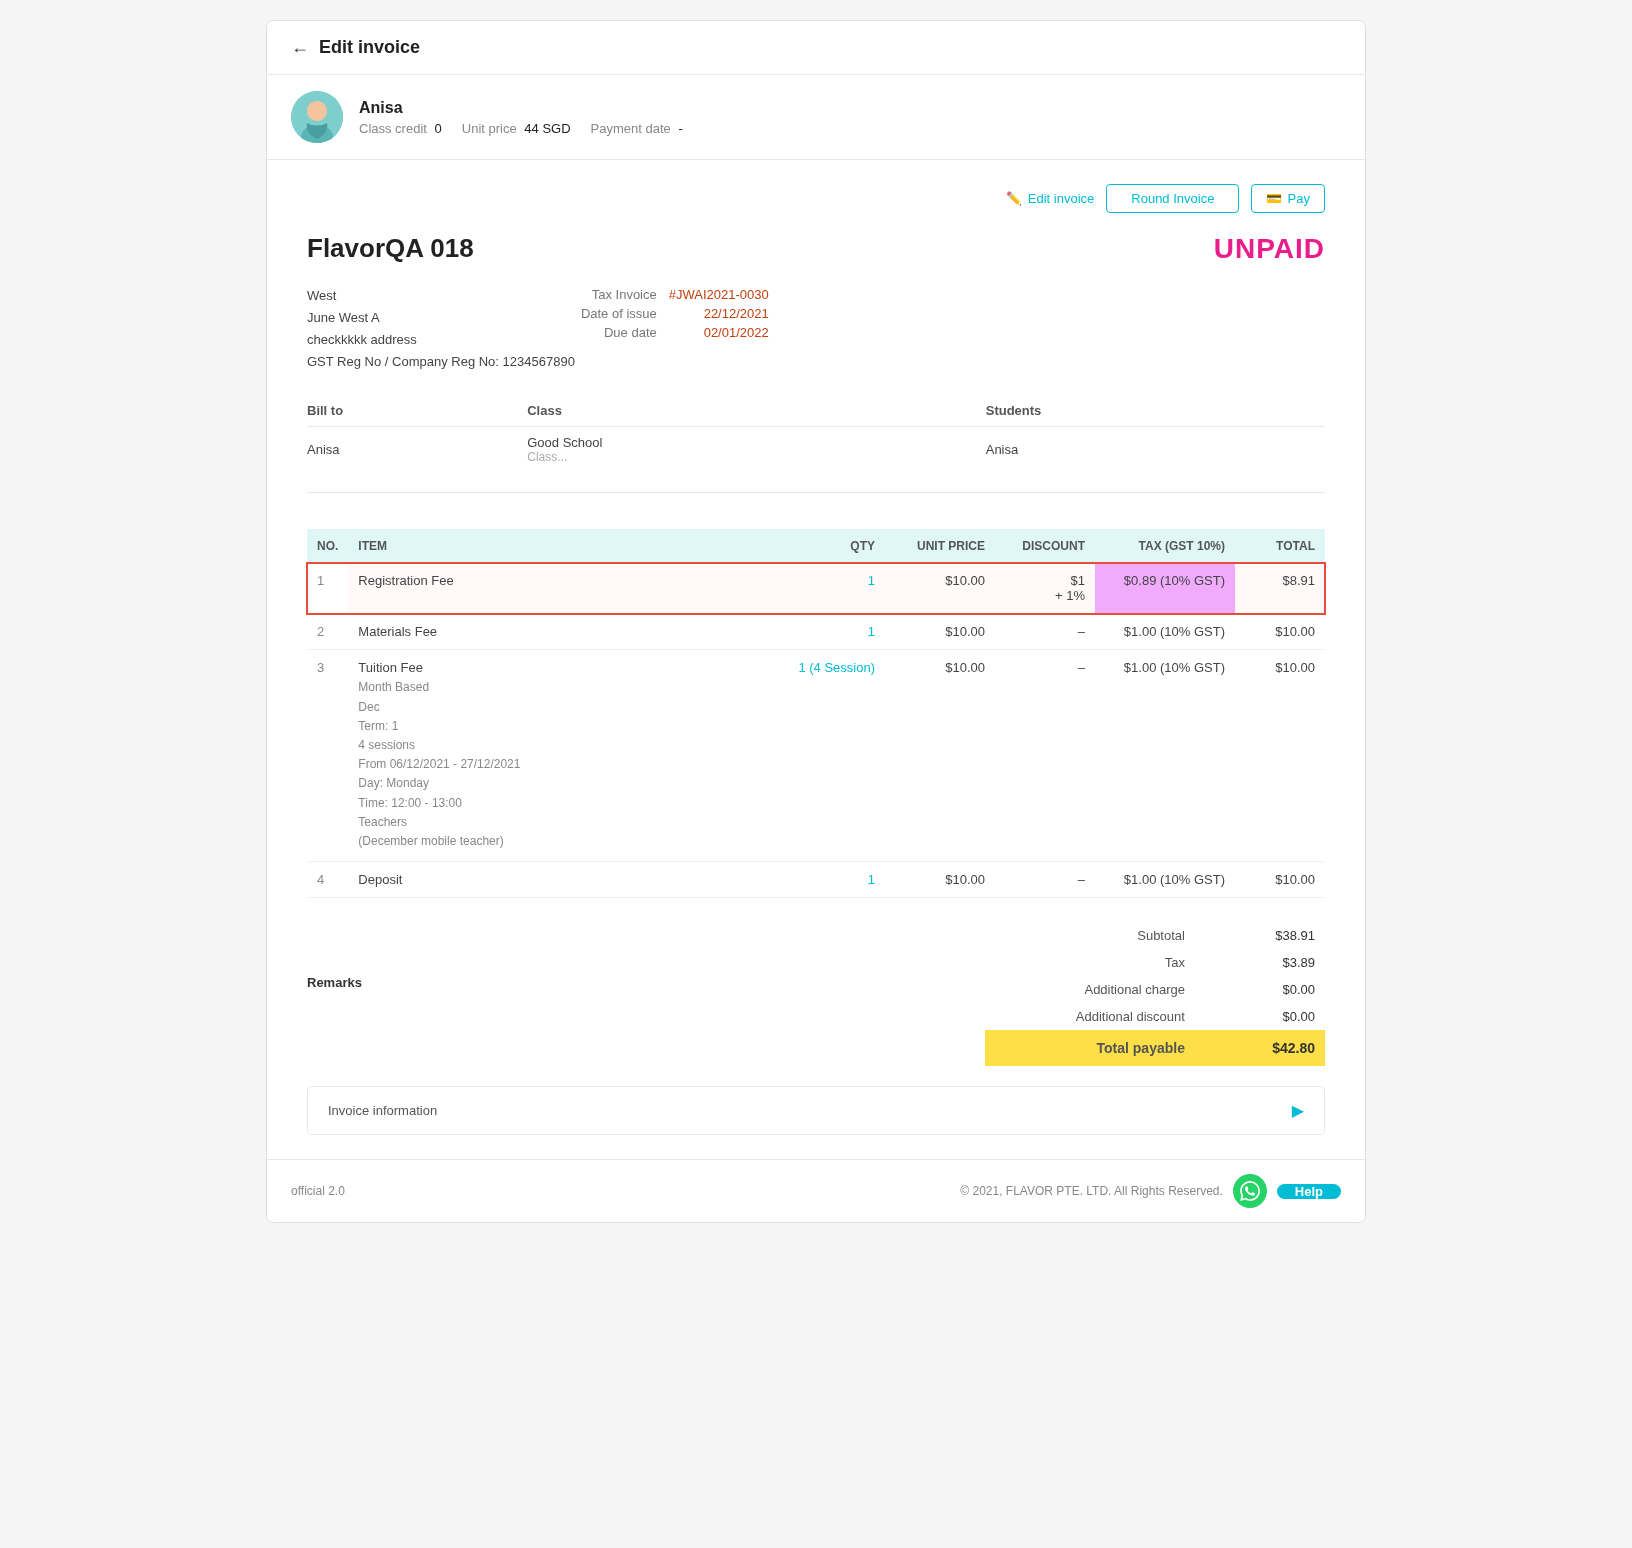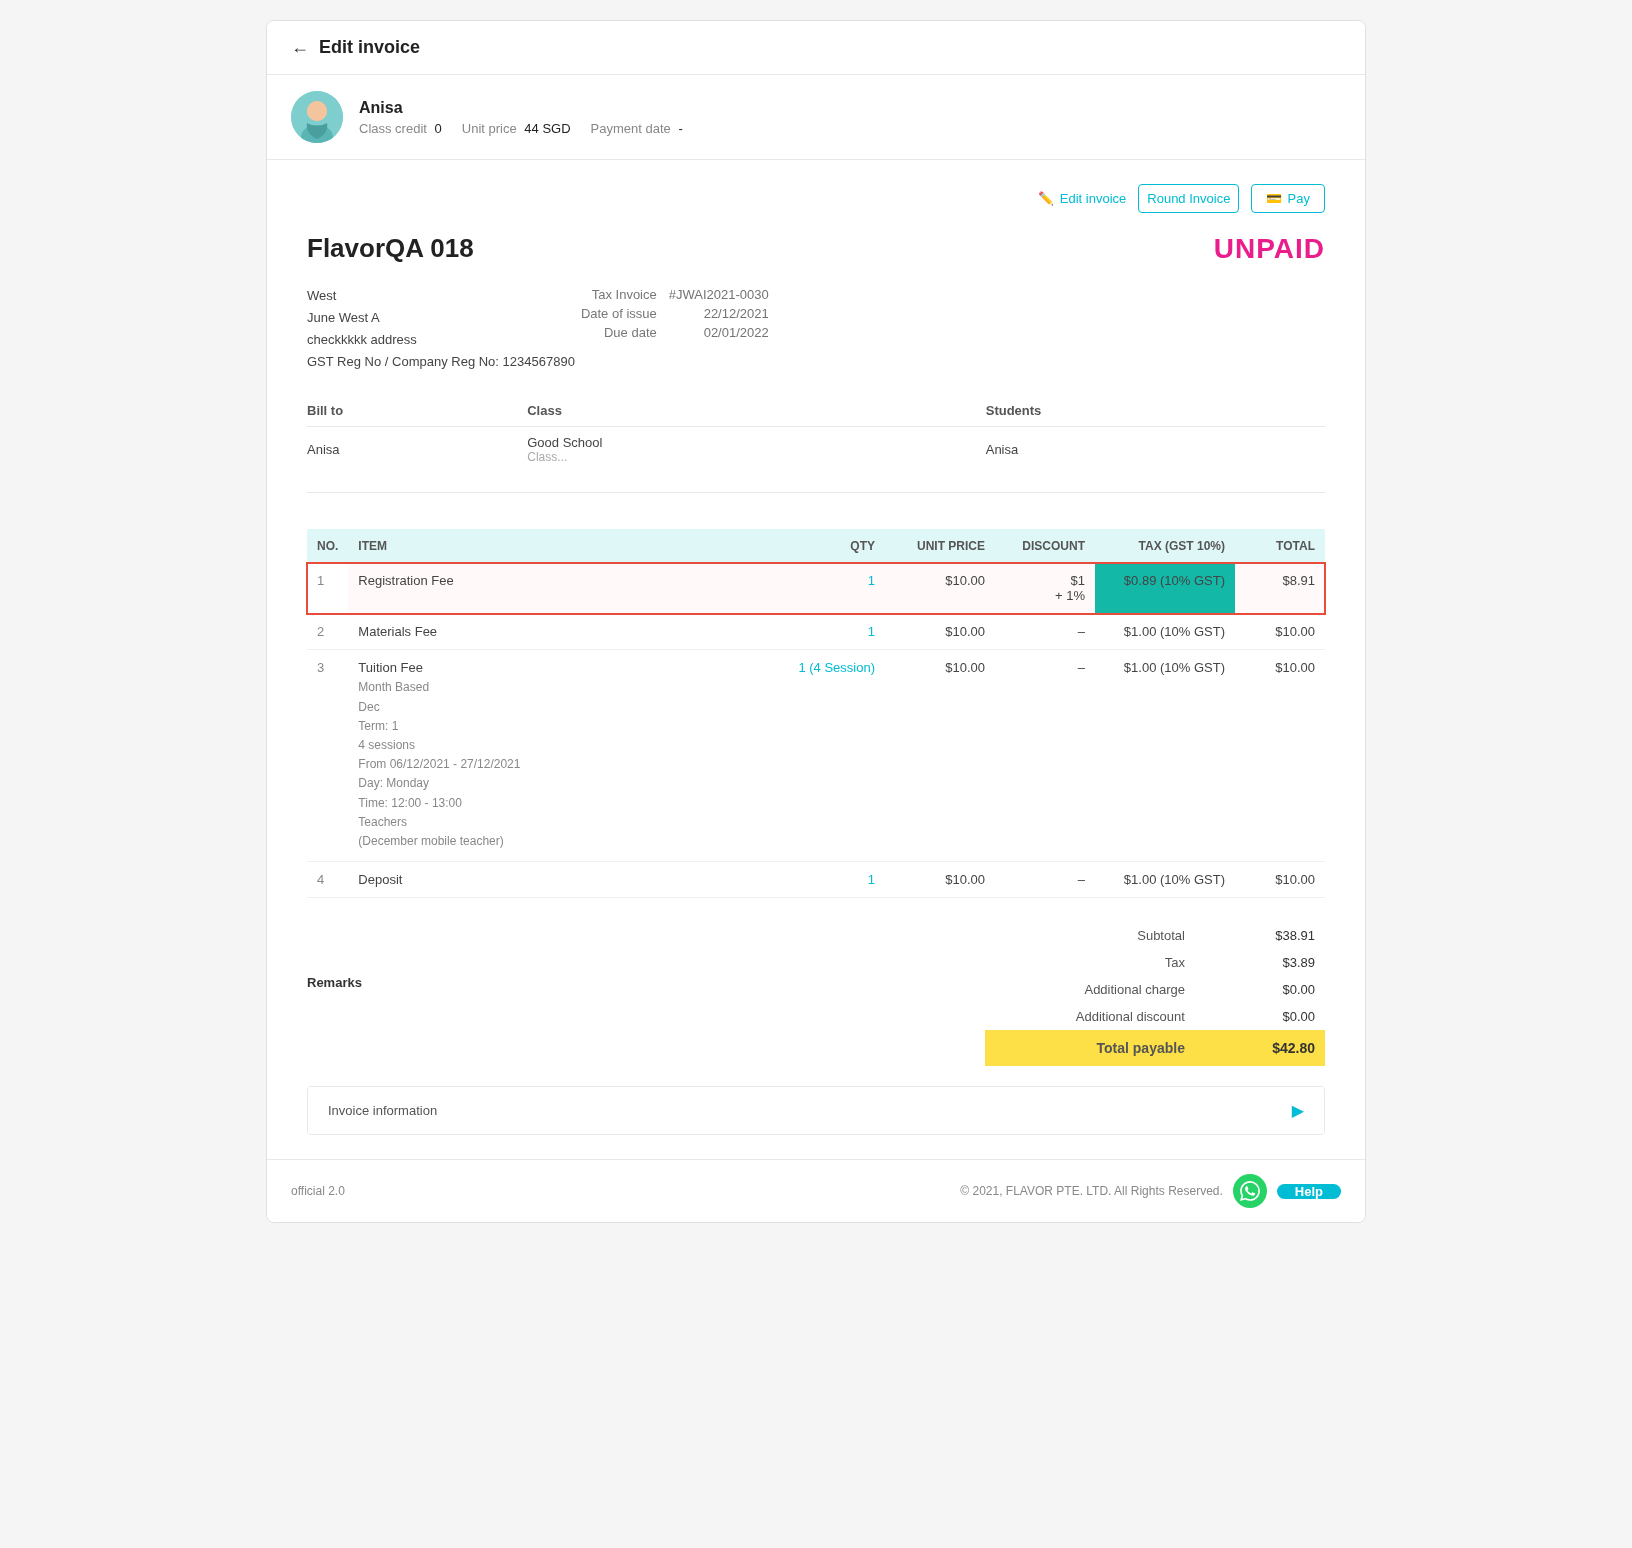--- a/index.html
+++ b/index.html
@@ -98,21 +98,21 @@
       cursor: pointer;
       display: flex;
       align-items: center;
       gap: 5px;
     }
     .btn-round-invoice {
       background: none;
       border: 1.5px solid #00bcd4;
       color: #00bcd4;
       font-size: 13px;
-      padding: 6px 8px;
+      padding: 6px 24px;
       border-radius: 4px;
       cursor: pointer;
     }
     .btn-pay {
       background: none;
       border: 1.5px solid #00bcd4;
       color: #00bcd4;
       font-size: 13px;
       padding: 6px 14px;
       border-radius: 4px;
@@ -159,21 +159,21 @@
       border-collapse: collapse;
     }
     .invoice-details-block td {
       padding: 2px 6px;
     }
     .invoice-details-block .detail-label {
       color: #777;
       text-align: right;
     }
     .invoice-details-block .detail-value {
-      color: #737373;
+      color: #c2410c;
       font-weight: 500;
       text-align: right;
     }
 
     
     .bill-table {
       width: 100%;
       margin-bottom: 24px;
       border-collapse: collapse;
     }
@@ -459,21 +459,21 @@
         </tr>
       </thead>
       <tbody id="items-tbody">
 
       <tr style="outline: rgb(231, 76, 60) solid 2px; outline-offset: -1px;">
             <td style="color: rgb(136, 136, 136);">1</td>
             <td style="background-color: rgb(255, 249, 249);">Registration Fee</td>
             <td class="right" style="color: rgb(0, 188, 212); background-color: rgb(255, 249, 249);">1</td>
             <td class="right" style="background-color: rgb(255, 249, 249);">$10.00</td>
             <td class="right" style="background-color: rgb(255, 249, 249);">$1<br>+ 1%</td>
-            <td class="right" style="background-color: #14b8a6;">$0.89 (10% GST)</td>
+            <td class="right" style="background-color: #f0abfc;">$0.89 (10% GST)</td>
             <td class="right" style="background-color: rgb(255, 249, 249);">$8.91</td>
           </tr>
           <tr>
             <td style="color: rgb(136, 136, 136);">2</td>
             <td>Materials Fee</td>
             <td class="right" style="color: rgb(0, 188, 212);">1</td>
             <td class="right">$10.00</td>
             <td class="right">–</td>
             <td class="right">$1.00 (10% GST)</td>
             <td class="right">$10.00</td>

